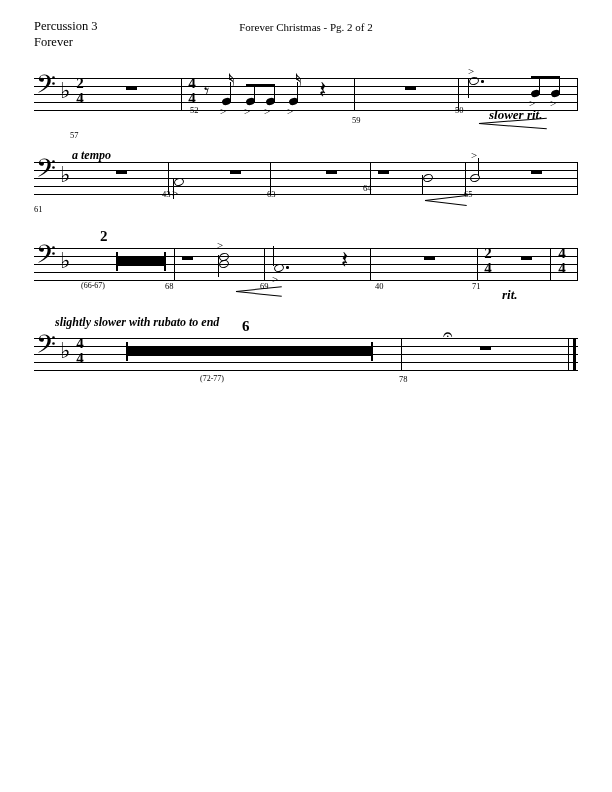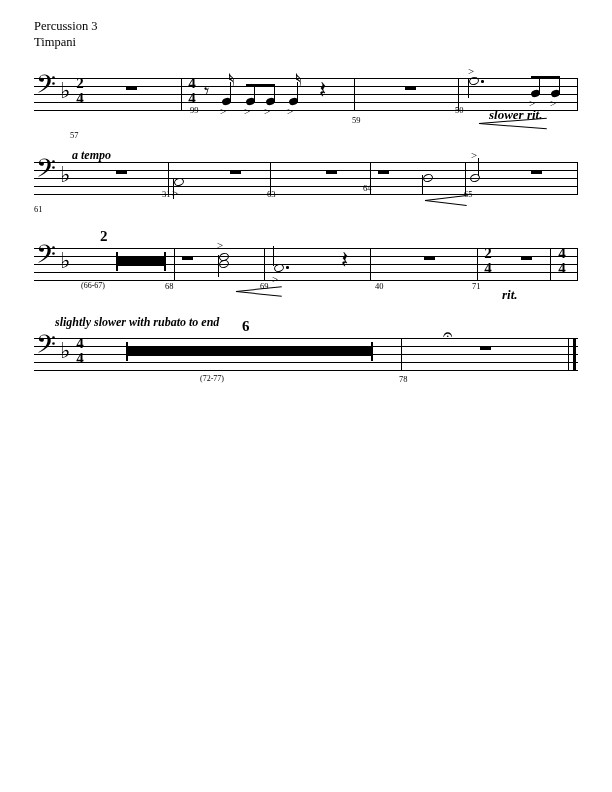--- a/index.html
+++ b/index.html
@@ -233,22 +233,23 @@
     font-family: "DejaVu Sans", sans-serif;
   }
 </style>
 </head>
 <body>
 
 <div class="page">
 
   <div class="part-name">
     <div>Percussion 3</div>
-    <div>Timpani</div>
+    <div>Forever</div>
   </div>
+  <div class="song-title">Forever Christmas - Pg. 2 of 2</div>
 
   <div class="system" style="top:78px;">
     <div class="staff">
       <div class="line l0"></div>
       <div class="line l1"></div>
       <div class="line l2"></div>
       <div class="line l3"></div>
       <div class="line l4"></div>
 
       <div class="clef" style="left:2px;">𝄢</div>
@@ -306,21 +307,21 @@
       <div class="note" style="left:517px; top:12px;"></div>
       <div class="stem" style="left:525px; top:-2px; height:18px;"></div>
       <div class="beam" style="left:497px; top:-2px; width:29px;"></div>
       <div class="accent" style="left:495px; top:20px;">&gt;</div>
       <div class="accent" style="left:516px; top:20px;">&gt;</div>
 
       <div class="bar" style="left:543px;"></div>
     </div>
 
     <div class="measnum" style="left:34px; top:52px;padding-left:36px;">57</div>
-    <div class="measnum" style="left:190px; top:27px;">99</div>
+    <div class="measnum" style="left:190px; top:27px;">52</div>
     <div class="measnum" style="left:352px; top:37px;">59</div>
     <div class="measnum" style="left:455px; top:27px;">50</div>
 
     <div class="expr big" style="left:489px; top:29px;">slower rit.</div>
 
     <div class="hairpin" style="left:479px; top:45px; width:68px; height:12px;">
       <div class="a" style="left:0; top:0; width:68px; transform: rotate(4.5deg);"></div>
       <div class="b" style="left:0; top:0; width:68px; transform: rotate(-4.5deg);"></div>
     </div>
   </div>
@@ -358,21 +359,21 @@
 
       <div class="note hollow" style="left:436px; top:12px;"></div>
       <div class="stem" style="left:444px; top:-4px; height:18px;"></div>
       <div class="accent" style="left:437px; top:-12px;">&gt;</div>
       <div class="wholerest" style="left:497px;"></div>
 
       <div class="bar" style="left:543px;"></div>
     </div>
 
     <div class="measnum" style="left:34px; top:42px;">61</div>
-    <div class="measnum" style="left:162px; top:27px;">31</div>
+    <div class="measnum" style="left:162px; top:27px;">43</div>
     <div class="measnum" style="left:267px; top:27px;">63</div>
     <div class="measnum" style="left:363px; top:21px;">64</div>
     <div class="measnum" style="left:464px; top:27px;">65</div>
 
     <div class="hairpin" style="left:425px; top:32px; width:42px; height:12px;">
       <div class="a" style="left:0; top:6px; width:42px; transform: rotate(-7deg);"></div>
       <div class="b" style="left:0; top:6px; width:42px; transform: rotate(7deg);"></div>
     </div>
   </div>
 

